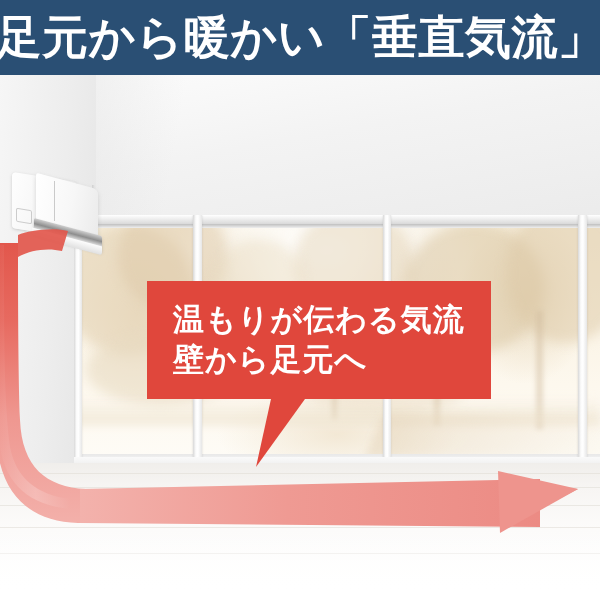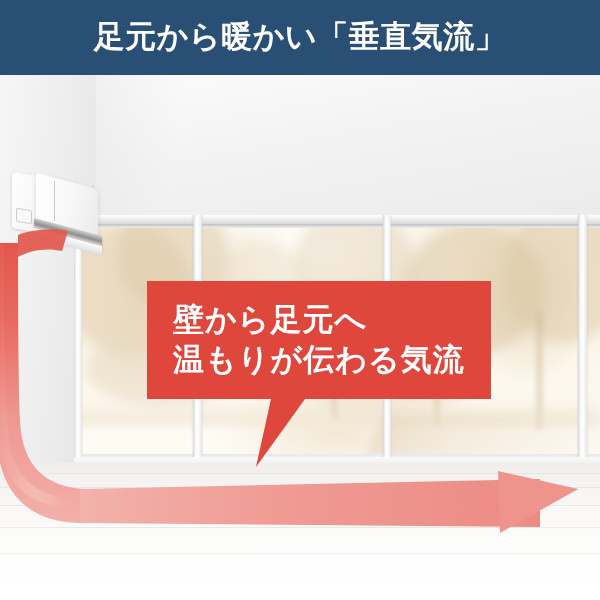--- a/index.html
+++ b/index.html
@@ -25,21 +25,21 @@
     z-index: 60;
   }
   #header-title {
     position: absolute;
     left: 0; top: 0;
     width: 600px; height: 75px;
     display: flex;
     align-items: center;
     justify-content: center;
     color: #ffffff;
-    font-size: 31px;
+    font-size: 46px;
     font-weight: bold;
     letter-spacing: 0.5px;
     white-space: nowrap;
     line-height: 1;
     padding-bottom: 2px;
     box-sizing: border-box;
   }
 
   
   #scene {
@@ -373,22 +373,22 @@
       <path d="M 498,396 L 578,414 L 500,458 Z" fill="#ee948d"></path>
 
       <path d="M 4,170 C 4,260 4,330 10,372 C 16,404 38,420 70,424
                L 70,434 C 30,430 6,410 0,372 C -6,330 -6,260 -6,170 Z" fill="url(#flowSheen)" opacity="0.7"></path>
 
       <path d="M 18,160 C 28,156 52,152 68,156 L 62,176 C 46,172 28,176 18,182 Z" fill="#e2574c" opacity="0.92"></path>
     </svg>
 
     <div id="speech-bubble">
       <div class="bubble-box">
+        <div class="bubble-line">温もりが伝わる気流</div>
         <div class="bubble-line">壁から足元へ</div>
-        <div class="bubble-line">温もりが伝わる気流</div>
       </div>
       <svg class="bubble-tail" viewBox="0 0 344 72">
         <path d="M 124,0 L 158,0 L 109,68 Z" fill="#e0473c"></path>
       </svg>
     </div>
 
   </div>
 
 </div>
 

